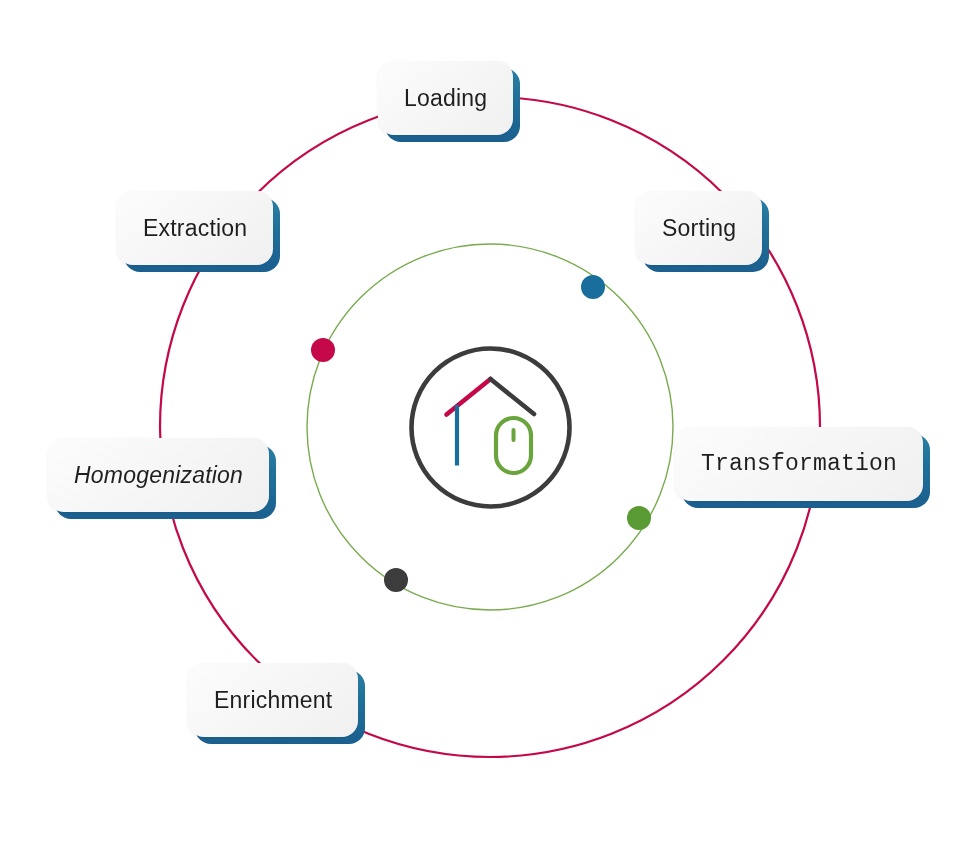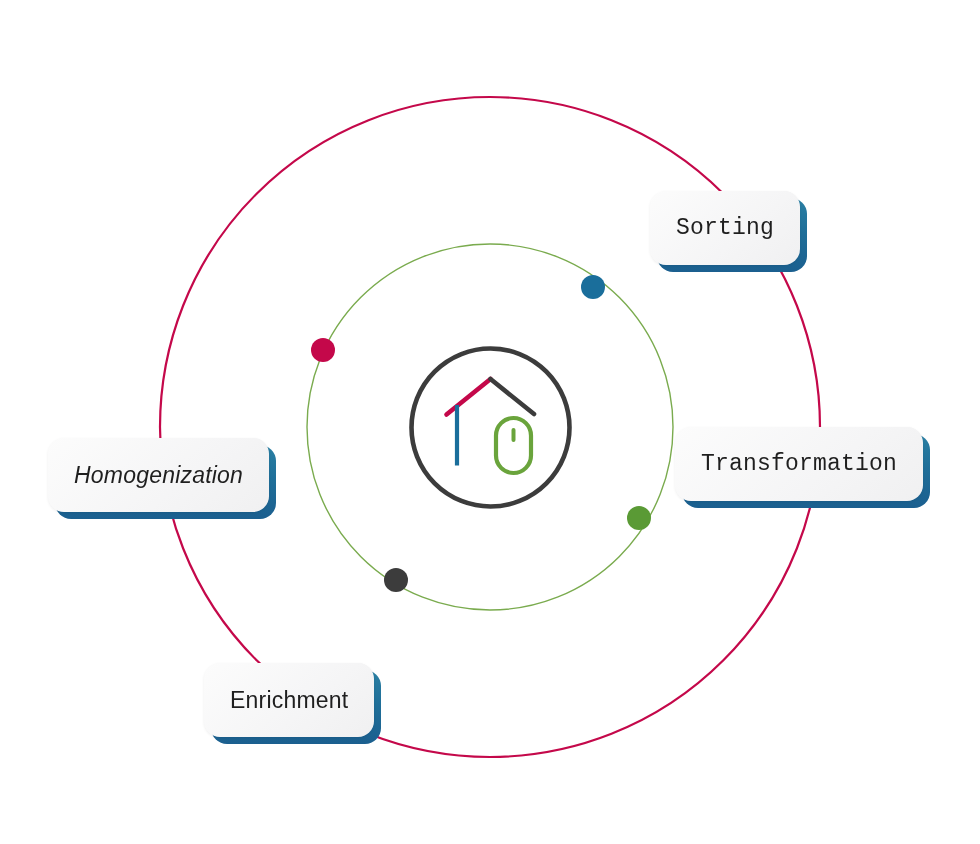--- a/index.html
+++ b/index.html
@@ -101,40 +101,50 @@
     <path d="M 81.5 33 L 37.5 68.5" fill="none" stroke="#c4084a" stroke-width="4.6" stroke-linecap="round"></path>
 
     <path d="M 81.5 33 L 125 68" fill="none" stroke="#3c3c3c" stroke-width="4.6" stroke-linecap="round"></path>
 
     <path d="M 48 59 L 48 119.5" fill="none" stroke="#1a6e9b" stroke-width="4.2" stroke-linecap="butt"></path>
 
     <rect x="87" y="72" width="35" height="55" rx="17.5" ry="17.5" fill="none" stroke="#6aa43c" stroke-width="4.2"></rect>
     <path d="M 104.5 84 L 104.5 94" fill="none" stroke="#6aa43c" stroke-width="4" stroke-linecap="round"></path>
   </svg>
 
+  <div class="node" style="left:378px; top:61px;">
+    <span class="node-shadow"></span>
+    <span class="node-face"></span>
+    <span class="node-label">Loading</span>
+  </div>
 
-  <div class="node" style="left:650px; top:191px;font-family:Liberation Mono, monospace;">
+  <div class="node" style="left:636px; top:191px;">
     <span class="node-shadow"></span>
     <span class="node-face"></span>
     <span class="node-label">Sorting</span>
   </div>
 
   <div class="node" style="left:675px; top:427px;font-family:Liberation Mono, monospace;">
     <span class="node-shadow"></span>
     <span class="node-face"></span>
     <span class="node-label">Transformation</span>
   </div>
 
 
-  <div class="node" style="left:204px; top:663px;">
+  <div class="node" style="left:188px; top:663px;">
     <span class="node-shadow"></span>
     <span class="node-face"></span>
     <span class="node-label">Enrichment</span>
   </div>
 
   <div class="node" style="left:48px; top:438px;font-style:italic;">
     <span class="node-shadow"></span>
     <span class="node-face"></span>
     <span class="node-label">Homogenization</span>
   </div>
 
+  <div class="node" style="left:117px; top:191px;">
+    <span class="node-shadow"></span>
+    <span class="node-face"></span>
+    <span class="node-label">Extraction</span>
+  </div>
 
 </div>
 
 </body></html>

